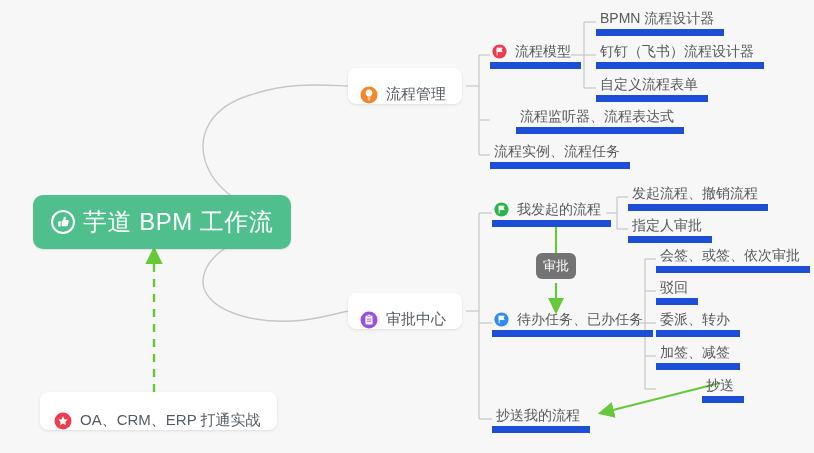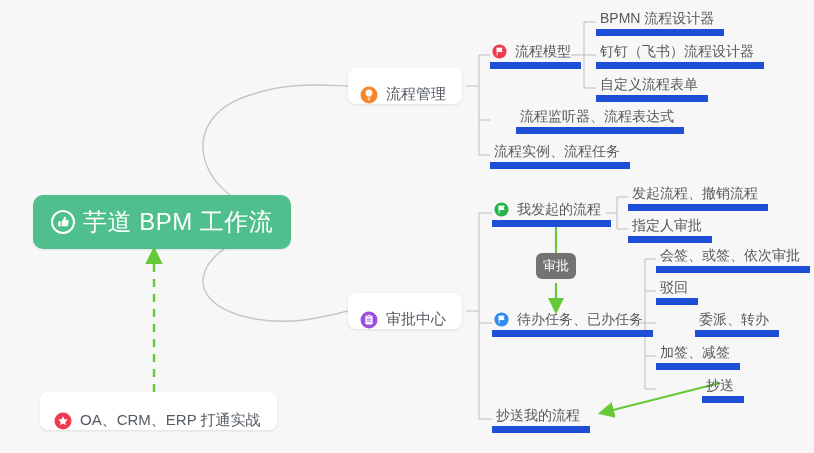--- a/index.html
+++ b/index.html
@@ -248,21 +248,21 @@
     </span>
     <span class="label">待办任务、已办任务</span>
   </div>
 
   <div class="node leaf" style="left:656px; top:245px;">
     <span class="label">会签、或签、依次审批</span>
   </div>
   <div class="node leaf" style="left:656px; top:277px;">
     <span class="label">驳回</span>
   </div>
-  <div class="node leaf" style="left:656px; top:309px;margin-left:39px;">
+  <div class="node leaf" style="left:656px; top:309px;">
     <span class="label">委派、转办</span>
   </div>
   <div class="node leaf" style="left:656px; top:342px;">
     <span class="label">加签、减签</span>
   </div>
   <div class="node leaf" style="left:656px; top:375px;margin-left:46px;">
     <span class="label">抄送</span>
   </div>
 
   <div class="node leaf" style="left:492px; top:405px;">

